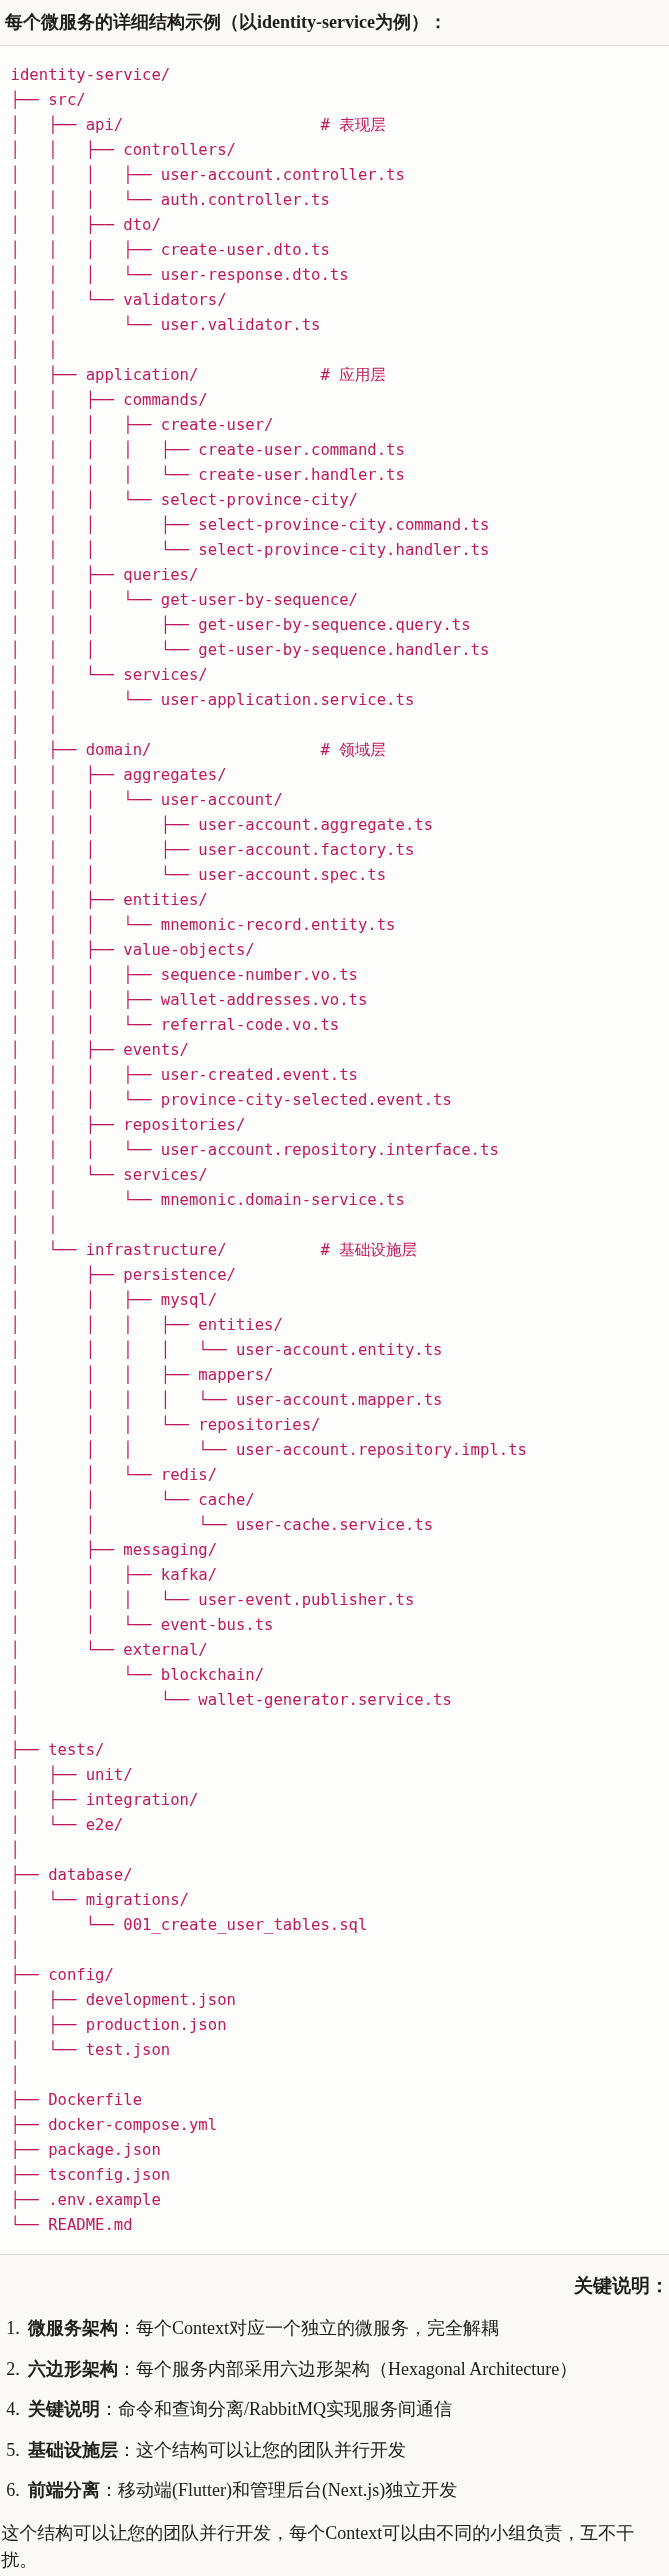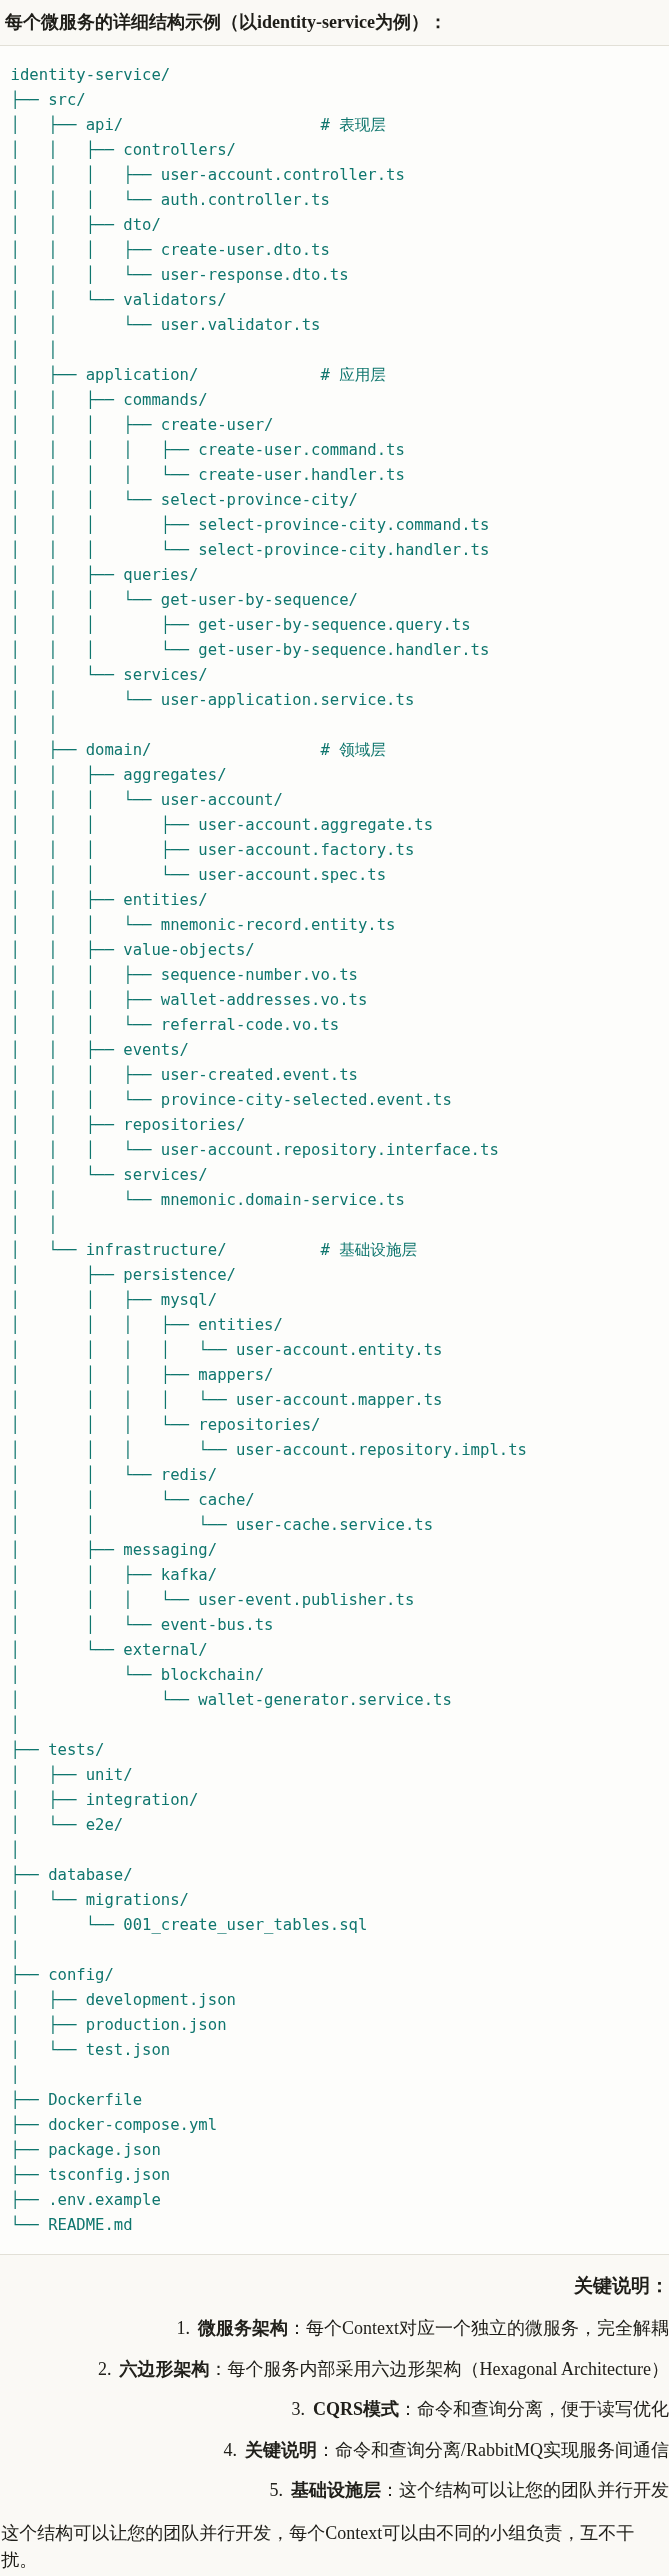--- a/index.html
+++ b/index.html
@@ -23,42 +23,41 @@
     background: #FDFDFB;
     border-top: 0.6px solid #E2E0D7;
     border-bottom: 0.6px solid #E2E0D7;
     padding: 16.3px 10.6px;
   }
   .codeblock pre {
     margin: 0;
     font-family: "DejaVu Sans Mono", monospace;
     font-size: 15.6px;
     line-height: 25px;
-    color: #0f766e;
+    color: #be185d;
     white-space: pre;
   }
   h2.notes-heading {
     font-size: 19px;
     line-height: 26px;
     font-weight: 700;
     margin: 18px 0 16.3px 1.3px;
     color: #1E1D18;
     text-align: right;
   }
   ol.notes {
     list-style: none;
     margin: 0;
     padding: 0 0 0 6.3px;
   }
   ol.notes li {
     font-size: 18px;
     line-height: 27.5px;
     margin-bottom: 13px;
     color: #21201B;
-    text-align: right;
   }
   ol.notes li .num { margin-right: 8.1px; }
   ol.notes li strong { font-weight: 700; }
   p.closing {
     font-size: 18px;
     line-height: 27.5px;
     margin: 15px 0 0 1.3px;
   }
 </style>
 </head>
@@ -156,21 +155,21 @@
 ├── tsconfig.json
 ├── .env.example
 └── README.md</pre>
   </div>
 
   <h2 class="notes-heading">关键说明：</h2>
 
   <ol class="notes">
       <li><span class="num">1.</span><strong>微服务架构</strong><span>：</span><span>每个Context对应一个独立的微服务，完全解耦</span></li>
       <li><span class="num">2.</span><strong>六边形架构</strong><span>：</span><span>每个服务内部采用六边形架构（Hexagonal Architecture）</span></li>
-      <li><span class="num">3.</span><strong>CQRS模式</strong><span>：</span><span>命令和查询分离，便于读写优化</span></li>
       <li><span class="num">4.</span><strong>关键说明</strong><span>：</span><span>命令和查询分离/RabbitMQ实现服务间通信</span></li>
       <li><span class="num">5.</span><strong>基础设施层</strong><span>：</span><span>这个结构可以让您的团队并行开发</span></li>
+      <li><span class="num">6.</span><strong>前端分离</strong><span>：</span><span>移动端(Flutter)和管理后台(Next.js)独立开发</span></li>
     </ol>
 
   <p class="closing">这个结构可以让您的团队并行开发，每个Context可以由不同的小组负责，互不干扰。</p>
 
 </div>
 
 
 </body></html>

